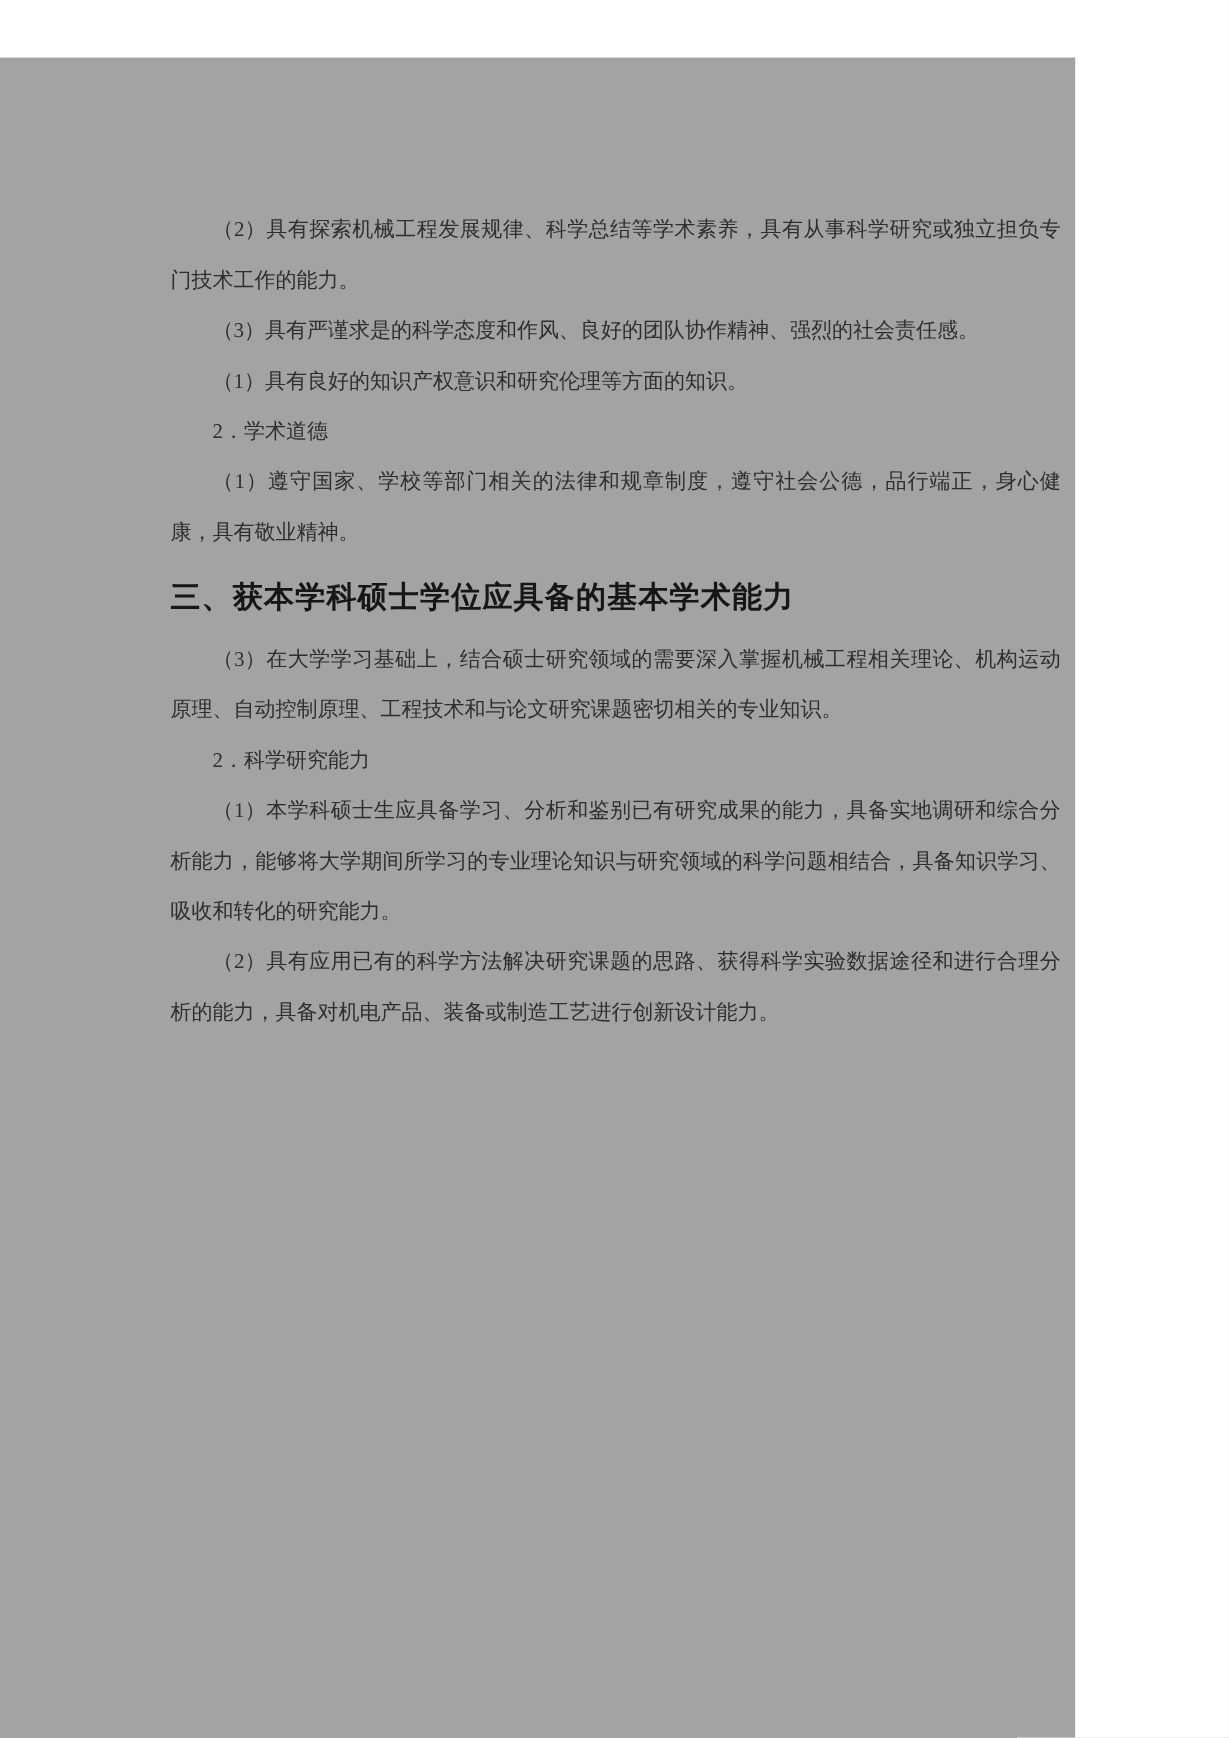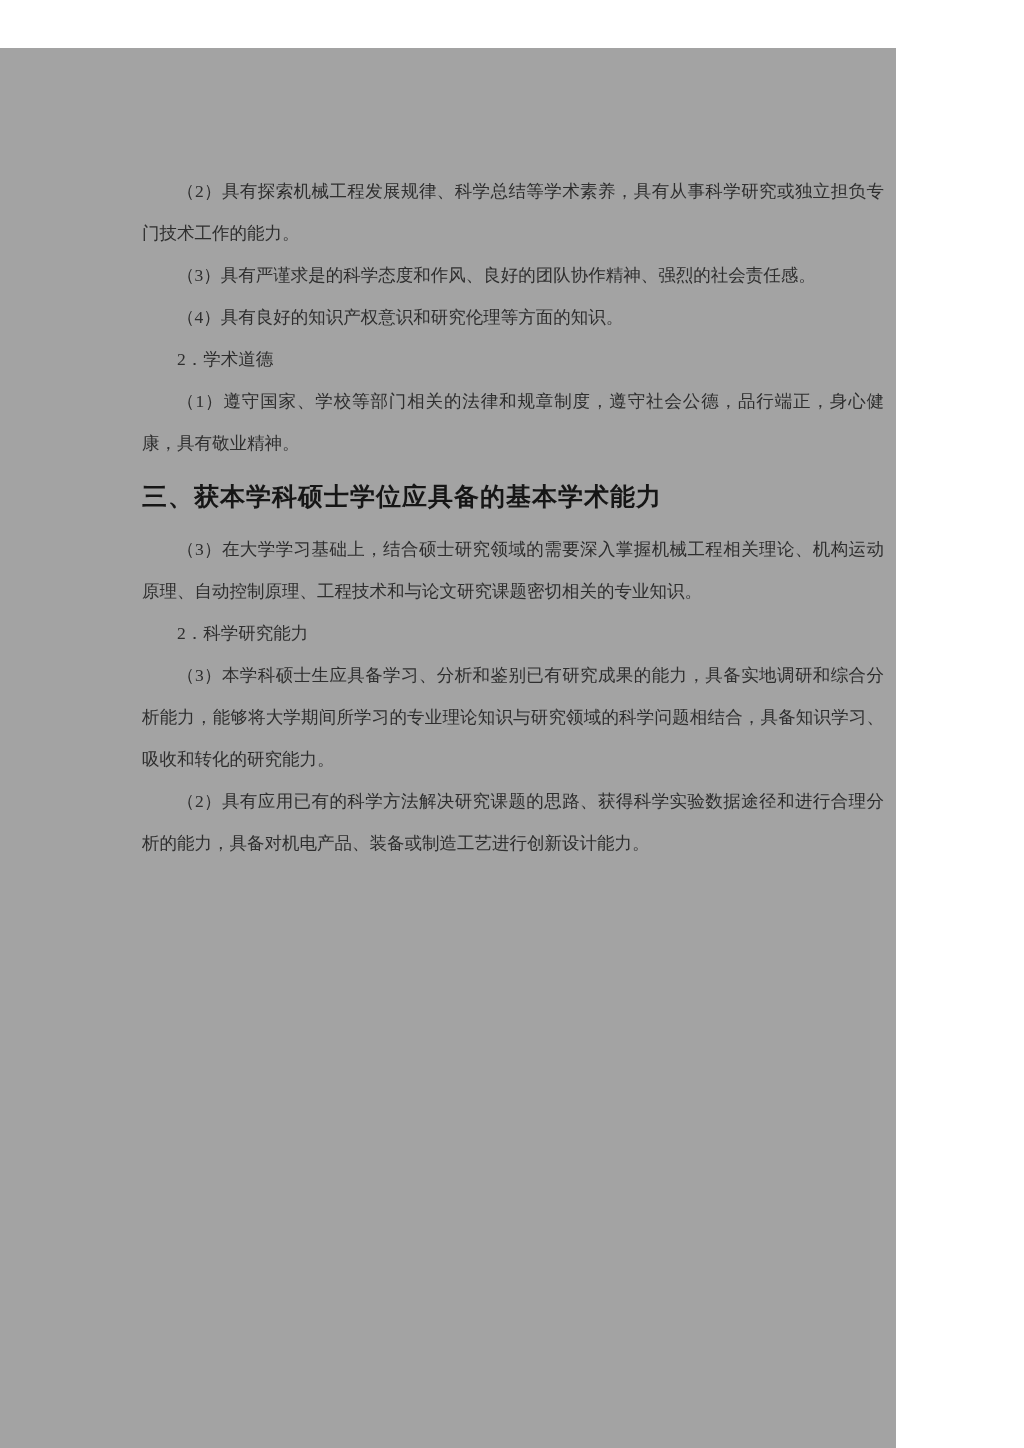--- a/index.html
+++ b/index.html
@@ -40,33 +40,33 @@
     word-break: normal;
     color: #2e2e2e;
   }
   h2.section-heading {
     margin: 12px 0 6px 0;
     font-size: 25px;
     line-height: 46px;
     font-weight: 700;
     text-indent: 0;
     color: #161616;
-    font-family: Liberation Mono, monospace;
+    font-family: Liberation Serif, serif;
     letter-spacing: 1px;
   }
 </style>
 </head>
 <body>
 
 <div class="doc-page">
   <div class="doc-content">
     <p class="body-para">（2）具有探索机械工程发展规律、科学总结等学术素养，具有从事科学研究或独立担负专门技术工作的能力。</p>
     <p class="body-para">（3）具有严谨求是的科学态度和作风、良好的团队协作精神、强烈的社会责任感。</p>
-    <p class="body-para">（4）具有良好的知识产权意识和研究伦理等方面的知识。</p>
+    <p class="body-para">（1）具有良好的知识产权意识和研究伦理等方面的知识。</p>
     <p class="body-para">2．学术道德</p>
     <p class="body-para">（1）遵守国家、学校等部门相关的法律和规章制度，遵守社会公德，品行端正，身心健康，具有敬业精神。</p>
     <h2 class="section-heading">三、获本学科硕士学位应具备的基本学术能力</h2>
     <p class="body-para">（3）在大学学习基础上，结合硕士研究领域的需要深入掌握机械工程相关理论、机构运动原理、自动控制原理、工程技术和与论文研究课题密切相关的专业知识。</p>
     <p class="body-para">2．科学研究能力</p>
-    <p class="body-para">（3）本学科硕士生应具备学习、分析和鉴别已有研究成果的能力，具备实地调研和综合分析能力，能够将大学期间所学习的专业理论知识与研究领域的科学问题相结合，具备知识学习、吸收和转化的研究能力。</p>
+    <p class="body-para">（1）本学科硕士生应具备学习、分析和鉴别已有研究成果的能力，具备实地调研和综合分析能力，能够将大学期间所学习的专业理论知识与研究领域的科学问题相结合，具备知识学习、吸收和转化的研究能力。</p>
     <p class="body-para">（2）具有应用已有的科学方法解决研究课题的思路、获得科学实验数据途径和进行合理分析的能力，具备对机电产品、装备或制造工艺进行创新设计能力。</p>
   </div>
 </div>
 
 </body></html>

